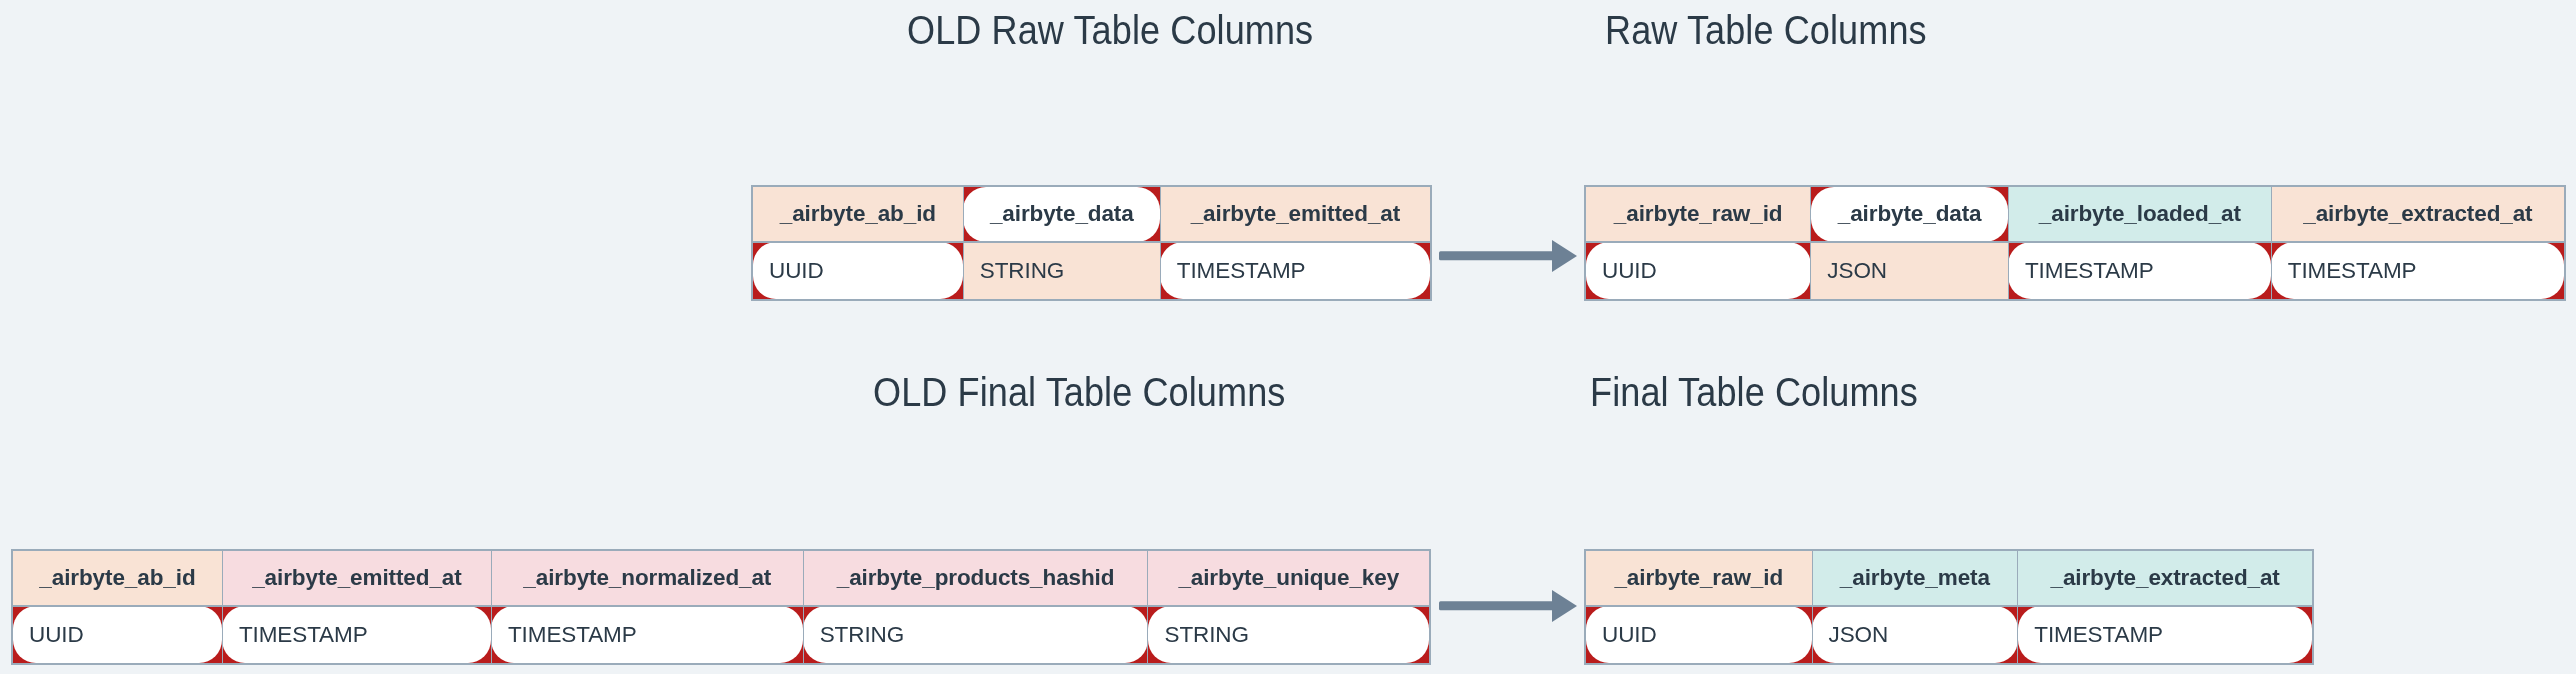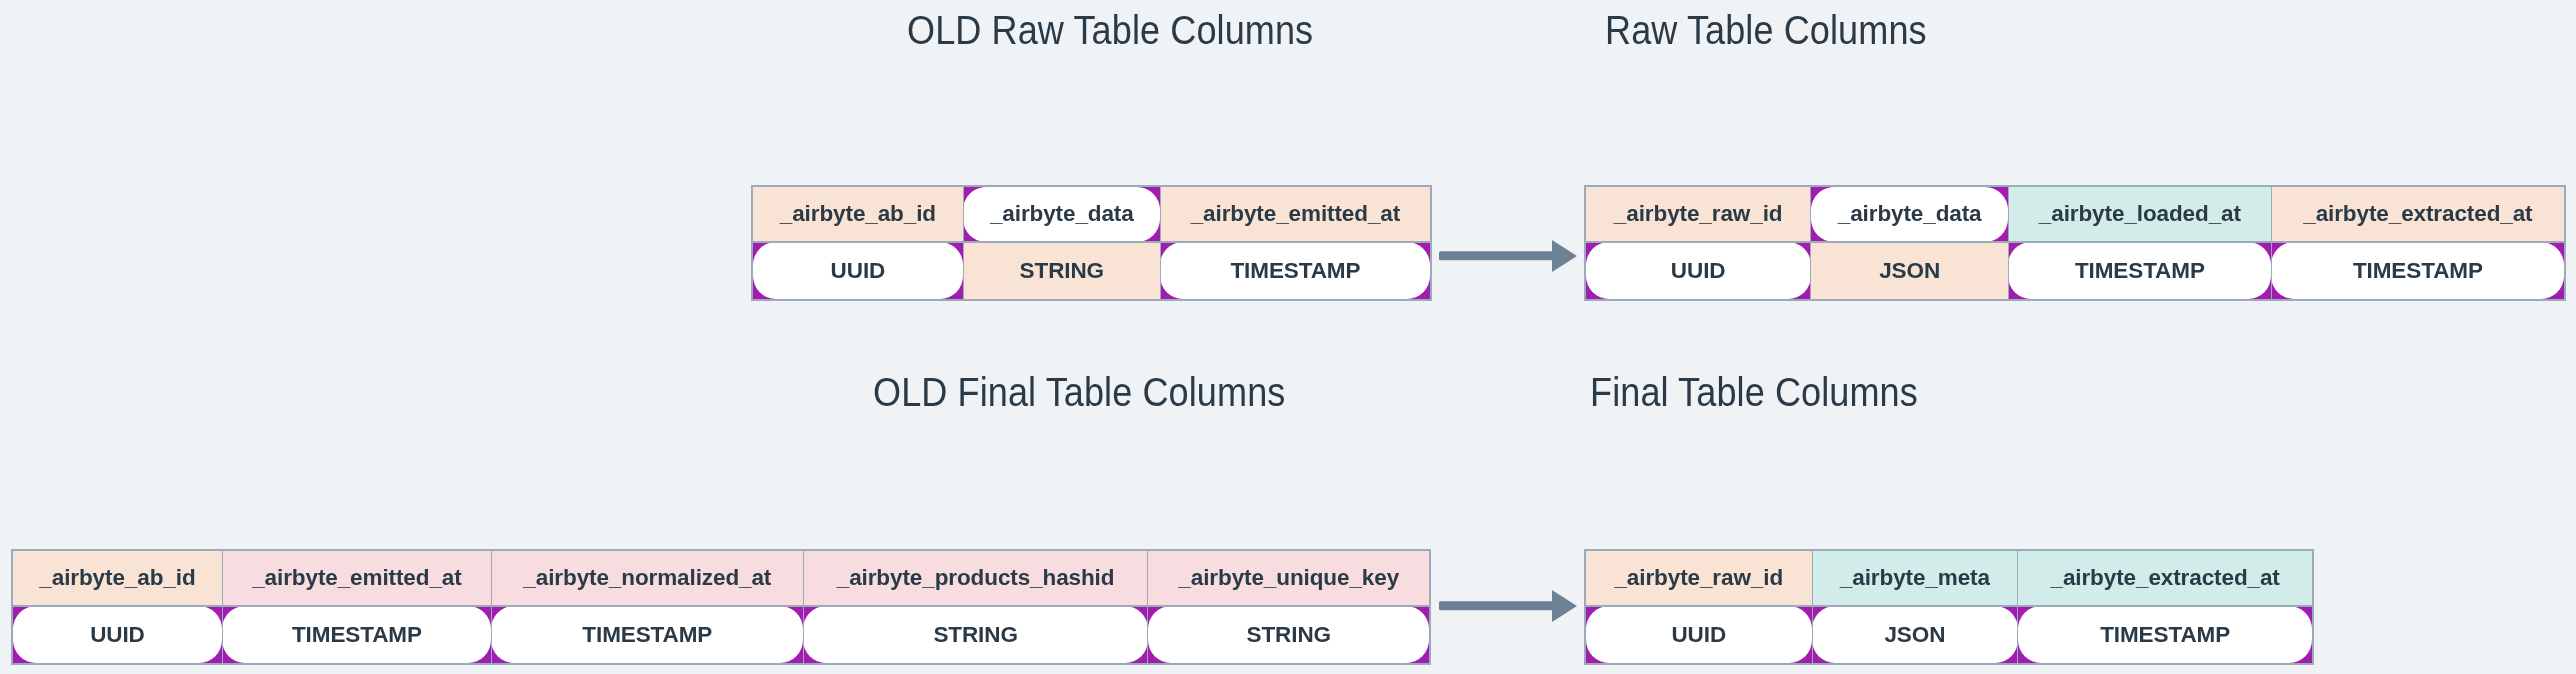--- a/index.html
+++ b/index.html
@@ -26,21 +26,21 @@
     white-space: nowrap;
     transform: scaleX(0.88);
     transform-origin: left center;
   }
 
   
   .tbl {
     position: absolute;
     border: 2.2px solid #9aabba;
     border-collapse: collapse;
-    background: #a21caf;
+    background: #b91c1c;
     box-sizing: border-box;
   }
   .tbl table {
     border-collapse: collapse;
     width: 100%;
     height: 100%;
   }
   .tbl th, .tbl td {
     border-left: 1.5px solid #9aabba;
     border-right: 1.5px solid #9aabba;
@@ -55,22 +55,22 @@
     height: 55px;
     font-size: 22.5px;
     font-weight: bold;
     text-align: center;
     border-bottom: 2.2px solid #9aabba;
     letter-spacing: -0.1px;
   }
   .tbl td {
     height: 55px;
     font-size: 22.5px;
-    font-weight: 700;
-    text-align: center;
+    font-weight: 400;
+    text-align: left;
     letter-spacing: -0.1px;
   }
 
   
   .c-peach { background: #f9e3d5; }
   .c-mint  { background: #d2ecea; }
   .c-pink  { background: #f7dce0; }
   .c-white { background: #ffffff; border-radius: 23px; }
 
   

